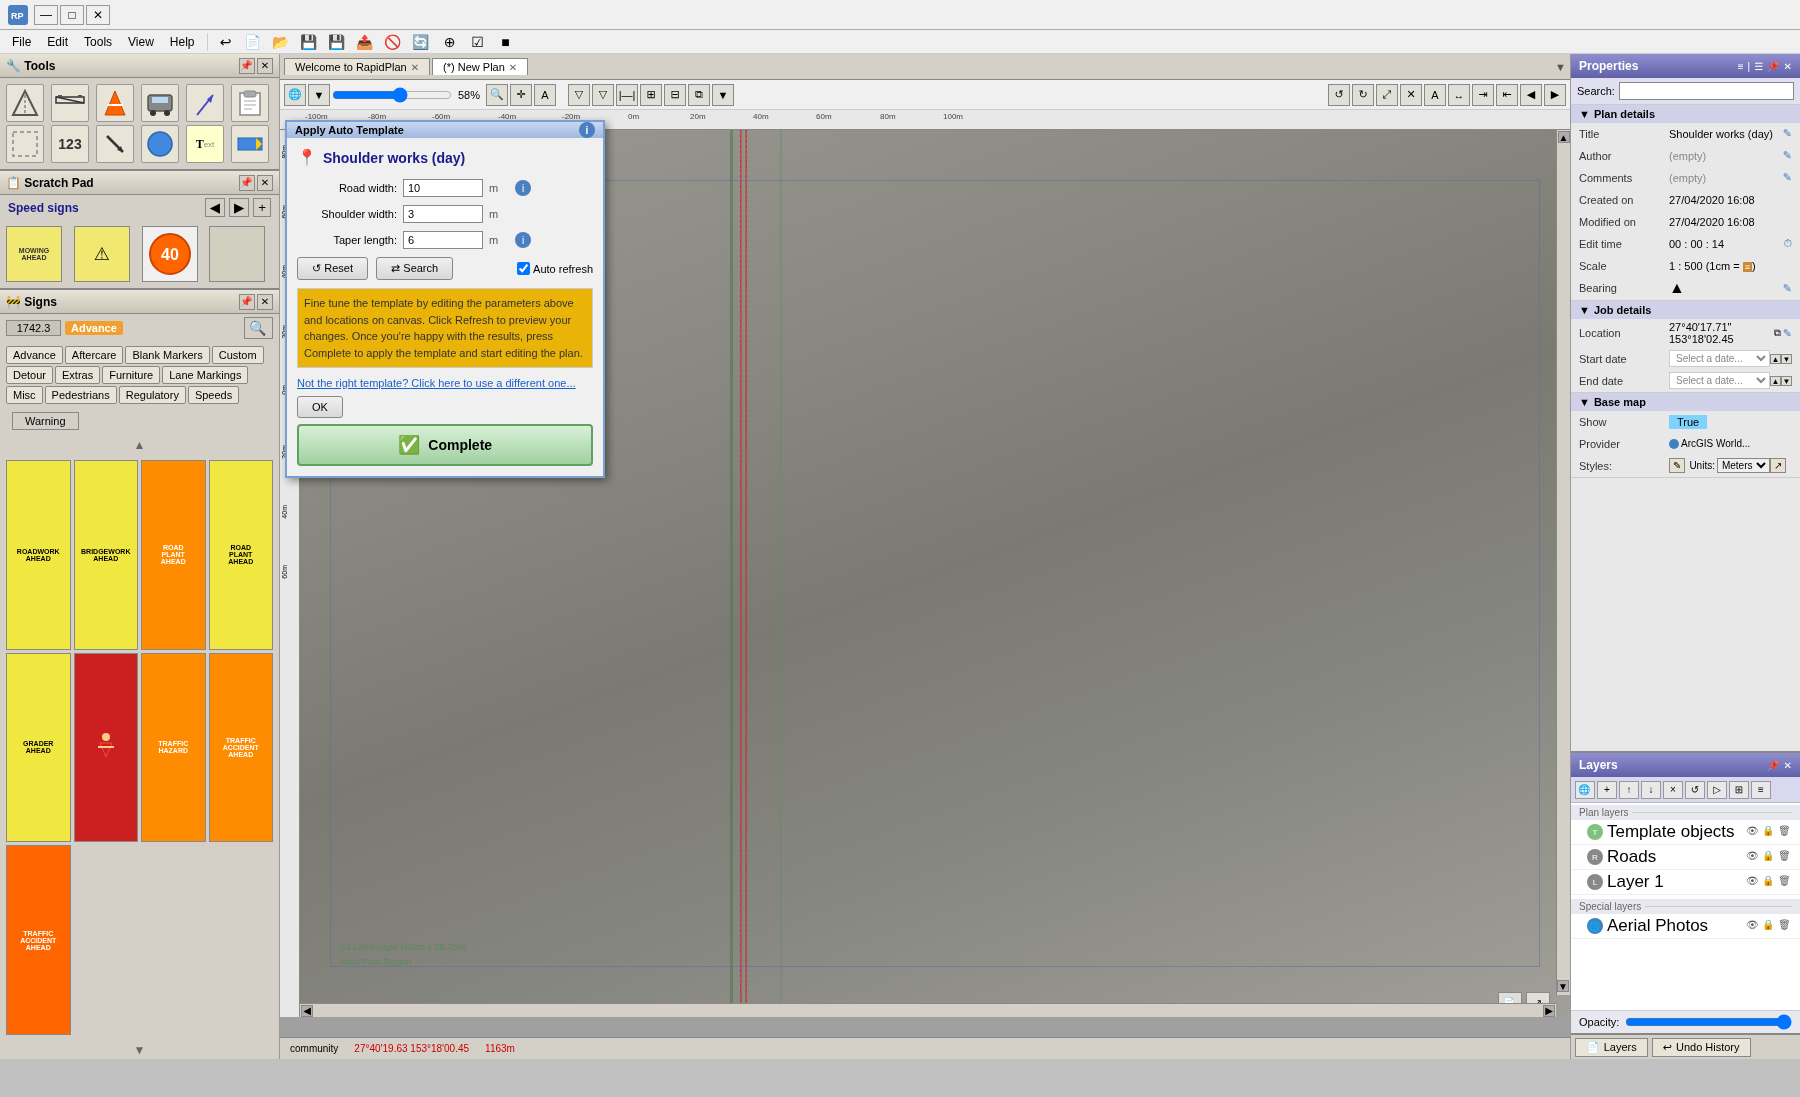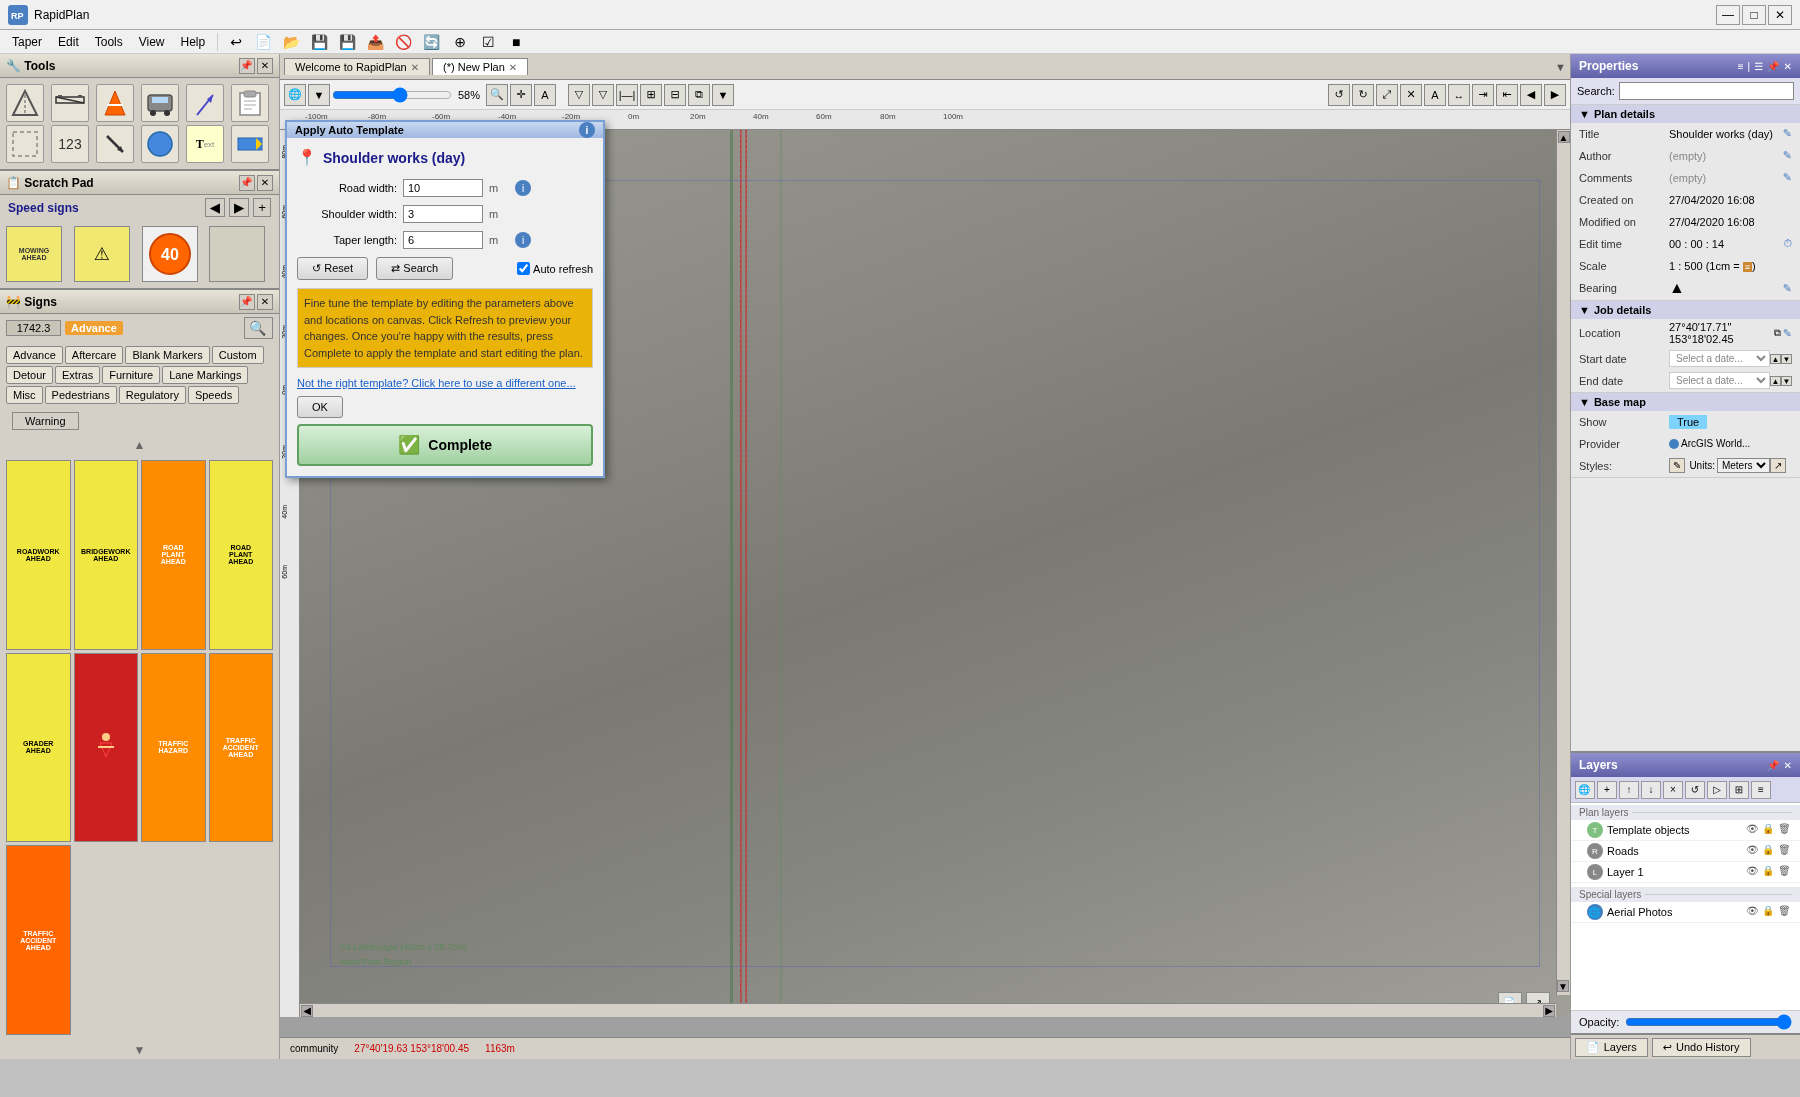--- a/index.html
+++ b/index.html
@@ -116,21 +116,21 @@
     
     #layers-panel { height: 280px; display: flex; flex-direction: column; }
     .layers-panel-header { background: linear-gradient(to bottom, #9090d0, #6060a8); color: white; height: 24px; display: flex; align-items: center; padding: 0 8px; font-size: 12px; font-weight: bold; }
     .layers-toolbar { background: #d8d8f0; height: 26px; display: flex; align-items: center; padding: 0 4px; gap: 2px; border-bottom: 1px solid #bbb; }
     .layers-tb-btn { width: 20px; height: 18px; border: 1px solid #999; background: #e8e8e8; cursor: pointer; display: flex; align-items: center; justify-content: center; font-size: 10px; }
     .layers-content { flex: 1; overflow-y: auto; background: white; }
     .layers-section { padding: 2px 0; }
     .layers-section-label { font-size: 10px; color: #666; padding: 2px 8px; background: #e8e8f0; display: flex; align-items: center; }
     .layer-row { display: flex; align-items: center; padding: 2px 8px 2px 16px; border-bottom: 1px solid #f0f0f0; gap: 4px; cursor: pointer; }
     .layer-icon { width: 16px; height: 16px; border-radius: 50%; display: flex; align-items: center; justify-content: center; font-size: 9px; }
-    .layer-name { flex: 1; font-size: 11px; }
+    .layer-name { flex: 1; font-size: 17px; }
     .layer-actions { display: flex; gap: 2px; }
     .layer-action-btn { width: 14px; height: 14px; cursor: pointer; font-size: 10px; color: #555; }
     .layers-footer { background: #e8e8f0; padding: 3px 8px; display: flex; align-items: center; gap: 6px; border-top: 1px solid #ccc; font-size: 11px; }
     .opacity-slider { flex: 1; }
 
     
     #bottom-tabs { background: #d4d0c8; height: 26px; display: flex; align-items: center; padding: 0 4px; border-top: 2px solid #888; }
     .bottom-tab { display: flex; align-items: center; gap: 4px; padding: 2px 10px; border: 1px solid #888; background: #e8e4d8; cursor: pointer; font-size: 11px; margin-right: 4px; }
 
     
@@ -142,30 +142,29 @@
 </head>
 <body>
 
 <div id="titlebar">
   <div style="width:20px;height:20px;margin-right:6px;">
     <svg width="20" height="20" viewBox="0 0 20 20">
         <rect width="20" height="20" rx="3" fill="#4a7fc1"></rect>
         <text x="3" y="14" font-size="9" fill="white" font-weight="bold">RP</text>
       </svg>
   </div>
-  <span style="font-size:12px;flex:1;">RapidPlan</span>
   <div style="display:flex;gap:2px;">
     <button class="win-btn">—</button>
     <button class="win-btn">□</button>
     <button class="win-btn close">✕</button>
   </div>
 </div>
 
 <div id="menubar">
-  <span class="menu-item">Taper</span>
+  <span class="menu-item">File</span>
   <span class="menu-item">Edit</span>
   <span class="menu-item">Tools</span>
   <span class="menu-item">View</span>
   <span class="menu-item">Help</span>
   <div class="separator"></div>
   <button class="tb-btn" title="Undo">↩</button>
   <button class="tb-btn" title="New">📄</button>
   <button class="tb-btn" title="Open">📂</button>
   <button class="tb-btn" title="Save">💾</button>
   <button class="tb-btn" title="Save">💾</button>
@@ -233,21 +232,21 @@
               <line x1="10" y1="18" x2="22" y2="18" stroke="#aaa" stroke-width="1"></line>
               <line x1="10" y1="22" x2="18" y2="22" stroke="#aaa" stroke-width="1"></line>
             </svg>
           </button>
 
         <button class="tool-btn">
             <svg width="32" height="32" viewBox="0 0 32 32">
               <rect x="4" y="4" width="24" height="24" fill="none" stroke="#888" stroke-width="1.5" stroke-dasharray="4,3"></rect>
             </svg>
           </button>
-        <button class="tool-btn" style="font-size:14px;font-weight:normal;color:#333;">123</button>
+        <button class="tool-btn" style="font-size:14px;font-weight:bold;color:#333;">123</button>
         <button class="tool-btn">
             <svg width="32" height="32" viewBox="0 0 32 32">
               <line x1="8" y1="8" x2="24" y2="24" stroke="#333" stroke-width="2.5"></line>
               <polygon points="24,24 18,22 22,18" fill="#333"></polygon>
             </svg>
           </button>
 
         <button class="tool-btn">
             <svg width="32" height="32" viewBox="0 0 32 32">
               <circle cx="16" cy="16" r="12" fill="#4488dd" stroke="#2266aa" stroke-width="1.5"></circle>

